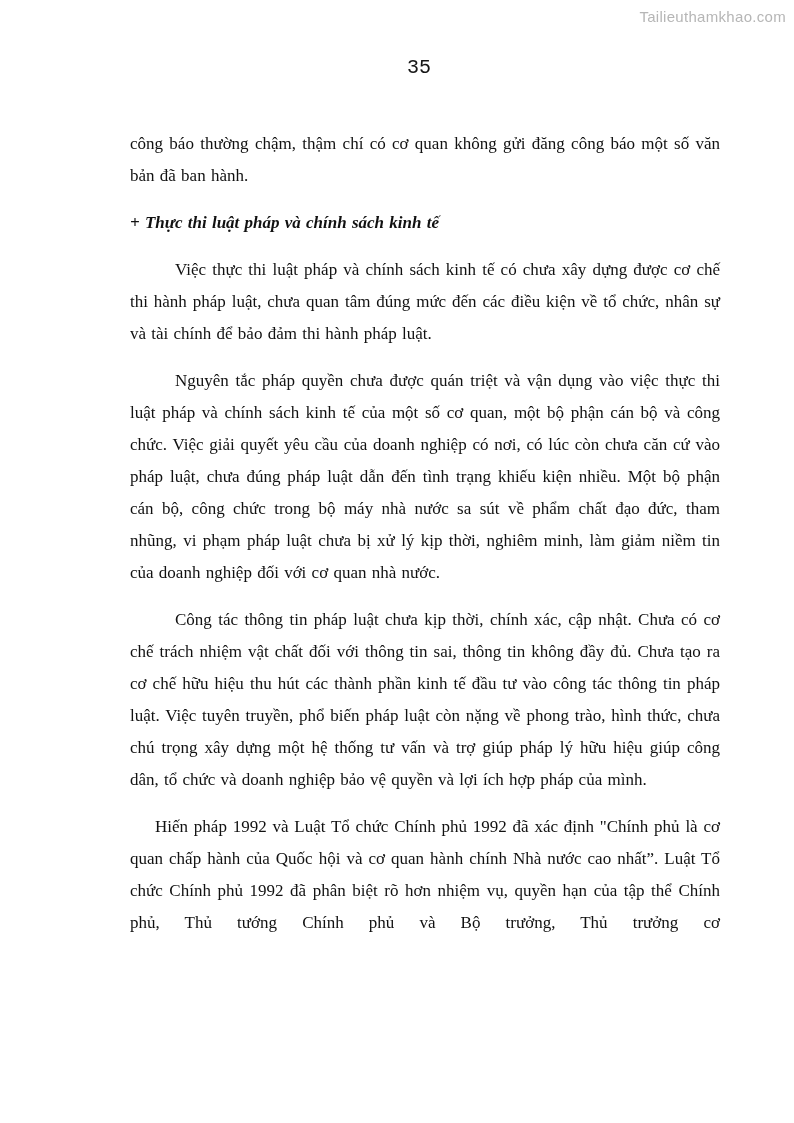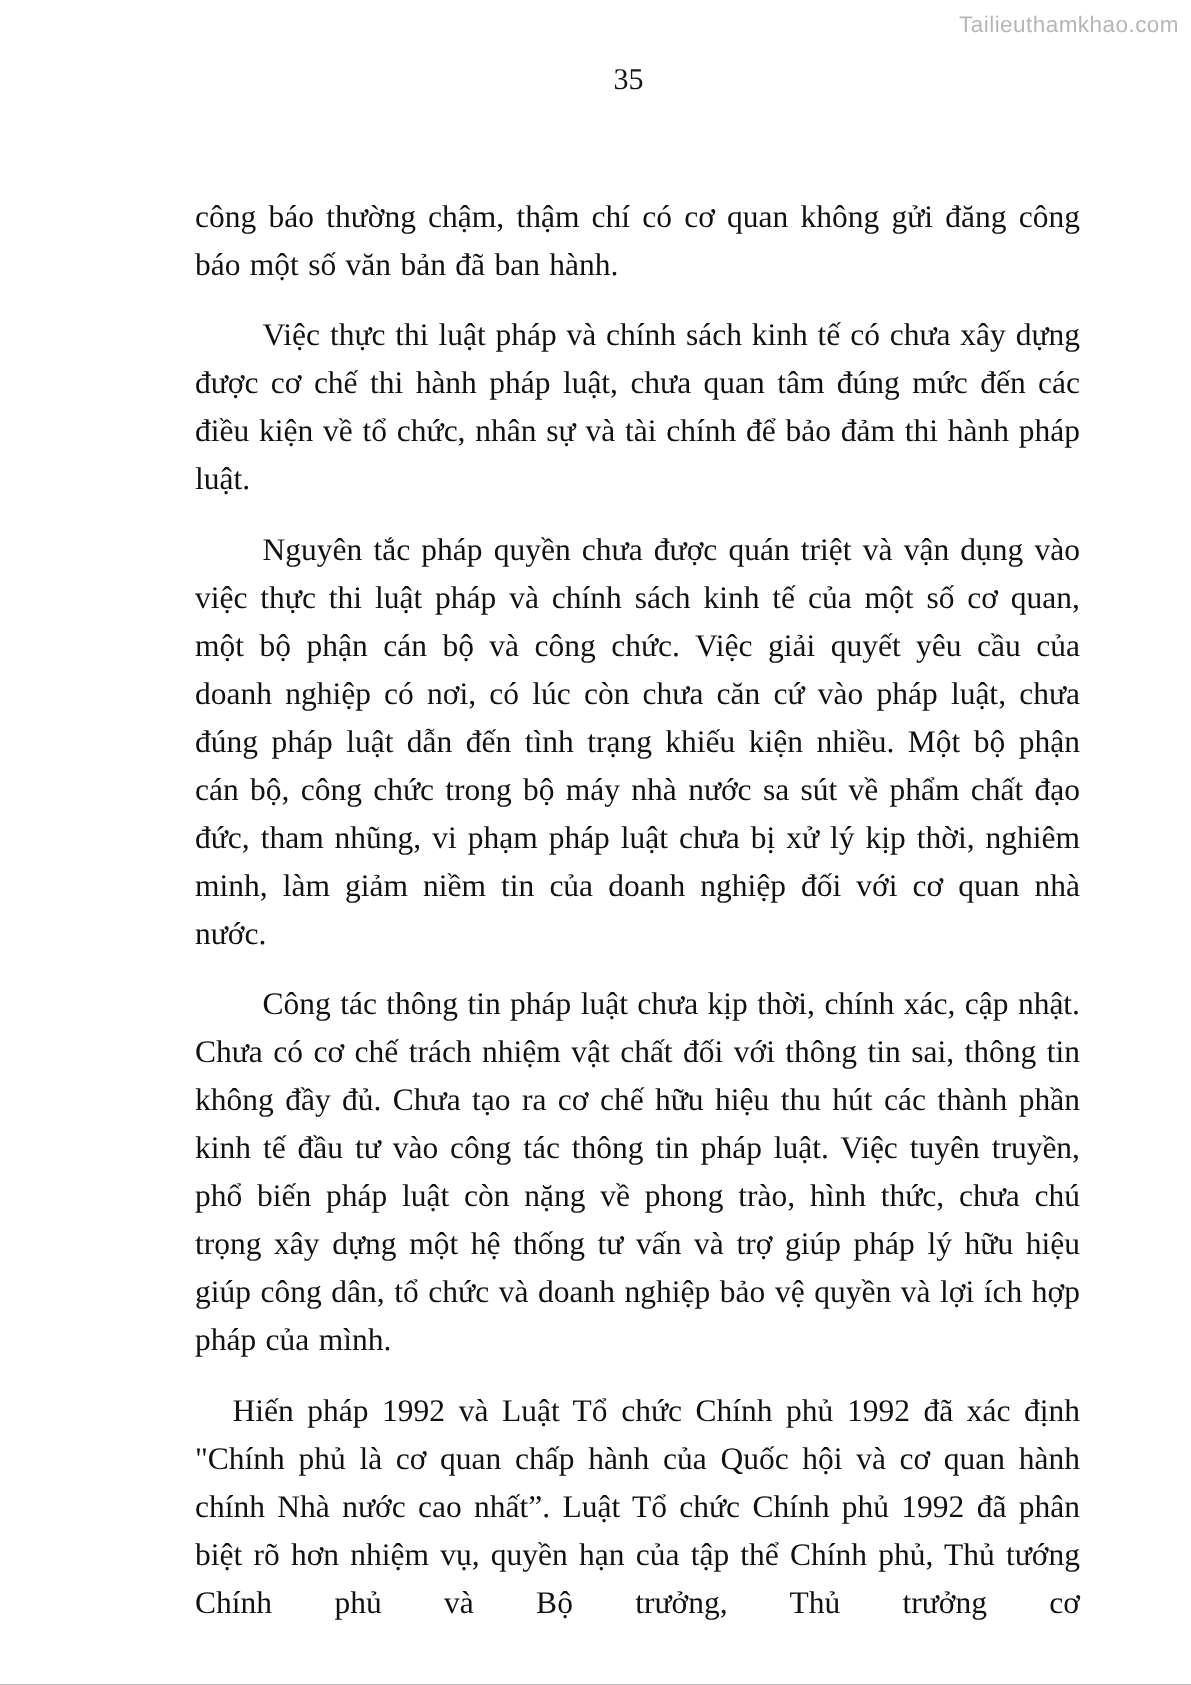--- a/index.html
+++ b/index.html
@@ -22,36 +22,37 @@
     top: 8px;
     right: 8px;
     font-family: "Liberation Sans", "DejaVu Sans", sans-serif;
     font-size: 15px;
     color: #b6b6b6;
     text-shadow: 0 1px 0 #ffffff;
     letter-spacing: 0.3px;
   }
   .page-number {
     position: absolute;
-    top: 42px;
+    top: 56px;
     left: 130px;
     width: 578px;
     text-align: center;
     font-size: 20px;
     color: #161616;
+    font-family: Liberation Mono, monospace;
   }
   .content {
     position: absolute;
     left: 130px;
     top: 128px;
     width: 590px;
   }
   .content p {
     margin: 0 0 15px 0;
-    font-size: 21px;
+    font-size: 17px;
     line-height: 32px;
     text-align: justify;
     word-spacing: 1px;
   }
   p.para-indent {
     text-indent: 45px;
     margin-top: 12px;
   }
   p.para-indent-small {
     text-indent: 25px;
@@ -81,20 +82,21 @@
 <div class="page">
 
   <div class="watermark">Tailieuthamkhao.com</div>
 
   <div class="page-number">35</div>
 
   <div class="content">
 
     <p>công báo thường chậm, thậm chí có cơ quan không gửi đăng công báo một số văn bản đã ban hành.</p>
 
+    <p class="subheading-italic">+ Thực thi luật pháp và chính sách kinh tế</p>
 
     <p class="para-indent">Việc thực thi luật pháp và chính sách kinh tế có chưa xây dựng được cơ chế thi hành pháp luật, chưa quan tâm đúng mức đến các điều kiện về tổ chức, nhân sự và tài chính để bảo đảm thi hành pháp luật.</p>
 
     <p class="para-indent">Nguyên tắc pháp quyền chưa được quán triệt và vận dụng vào việc thực thi luật pháp và chính sách kinh tế của một số cơ quan, một bộ phận cán bộ và công chức. Việc giải quyết yêu cầu của doanh nghiệp có nơi, có lúc còn chưa căn cứ vào pháp luật, chưa đúng pháp luật dẫn đến tình trạng khiếu kiện nhiều. Một bộ phận cán bộ, công chức trong bộ máy nhà nước sa sút về phẩm chất đạo đức, tham nhũng, vi phạm pháp luật chưa bị xử lý kịp thời, nghiêm minh, làm giảm niềm tin của doanh nghiệp đối với cơ quan nhà nước.</p>
 
     <p class="para-indent">Công tác thông tin pháp luật chưa kịp thời, chính xác, cập nhật. Chưa có cơ chế trách nhiệm vật chất đối với thông tin sai, thông tin không đầy đủ. Chưa tạo ra cơ chế hữu hiệu thu hút các thành phần kinh tế đầu tư vào công tác thông tin pháp luật. Việc tuyên truyền, phổ biến pháp luật còn nặng về phong trào, hình thức, chưa chú trọng xây dựng một hệ thống tư vấn và trợ giúp pháp lý hữu hiệu giúp công dân, tổ chức và doanh nghiệp bảo vệ quyền và lợi ích hợp pháp của mình.</p>
 
 
     <p class="para-indent-small last-para">Hiến pháp 1992 và Luật Tổ chức Chính phủ 1992 đã xác định "Chính phủ là cơ quan chấp hành của Quốc hội và cơ quan hành chính Nhà nước cao nhất”. Luật Tổ chức Chính phủ 1992 đã phân biệt rõ hơn nhiệm vụ, quyền hạn của tập thể Chính phủ, Thủ tướng Chính phủ và Bộ trưởng, Thủ trưởng cơ</p>
 

